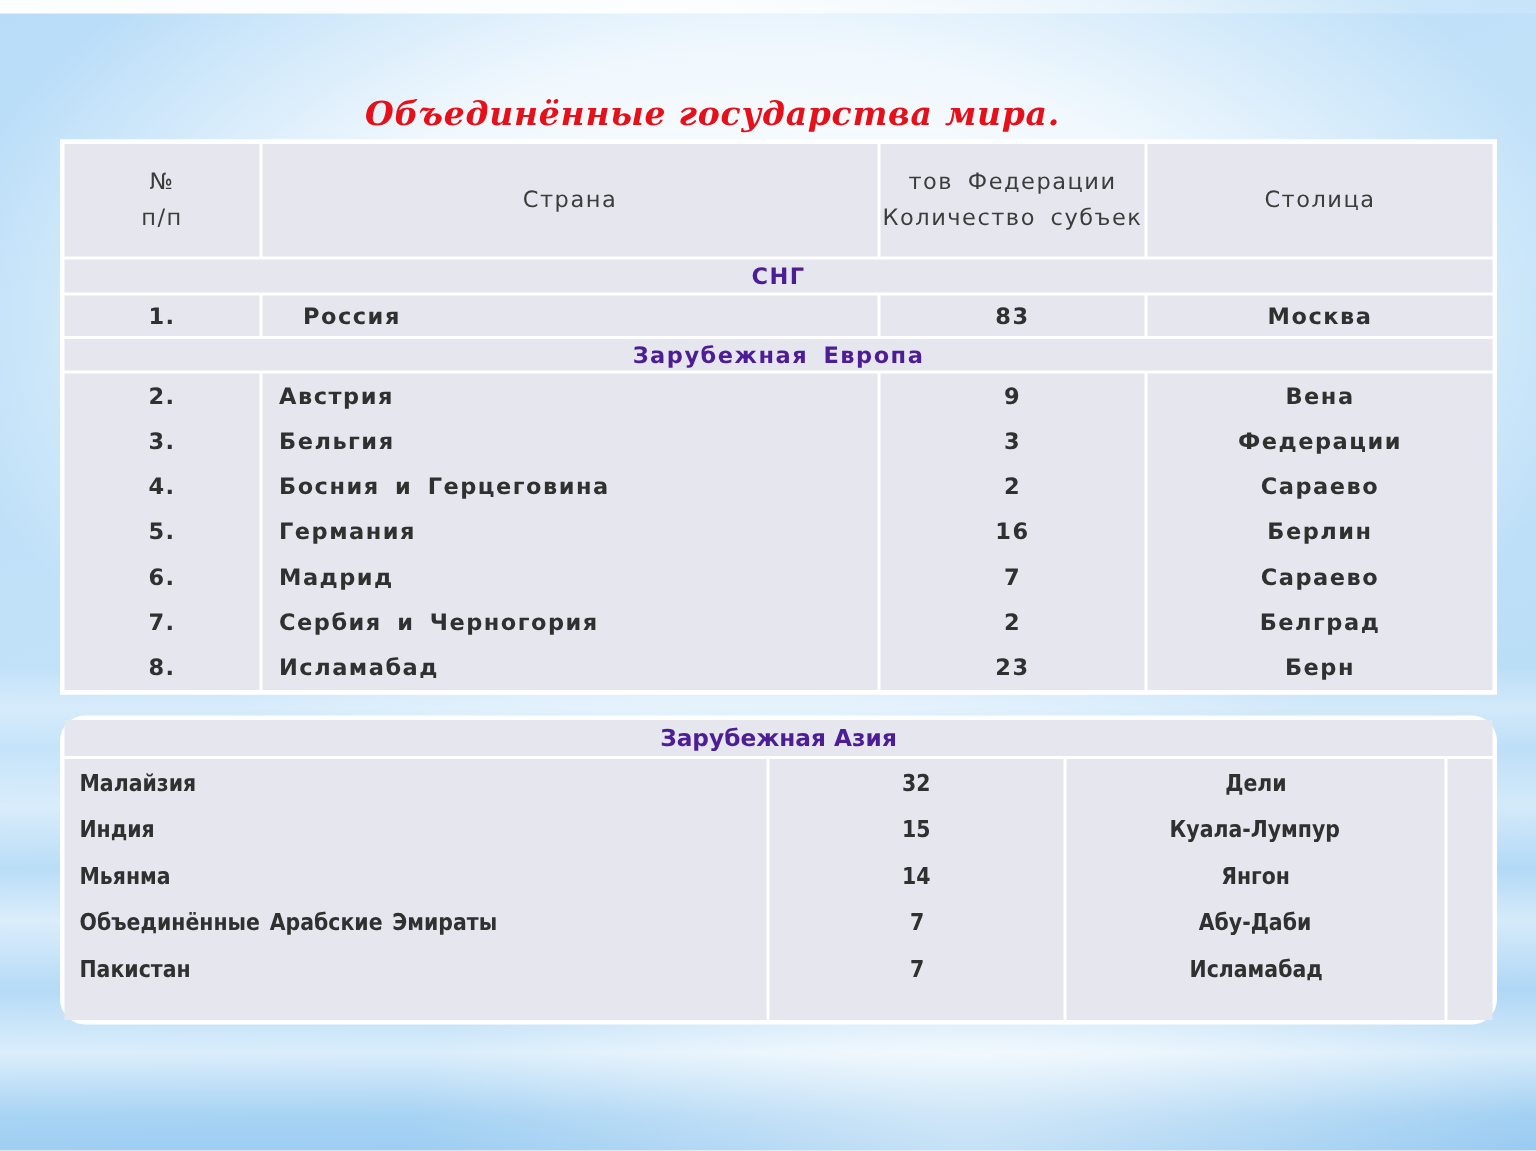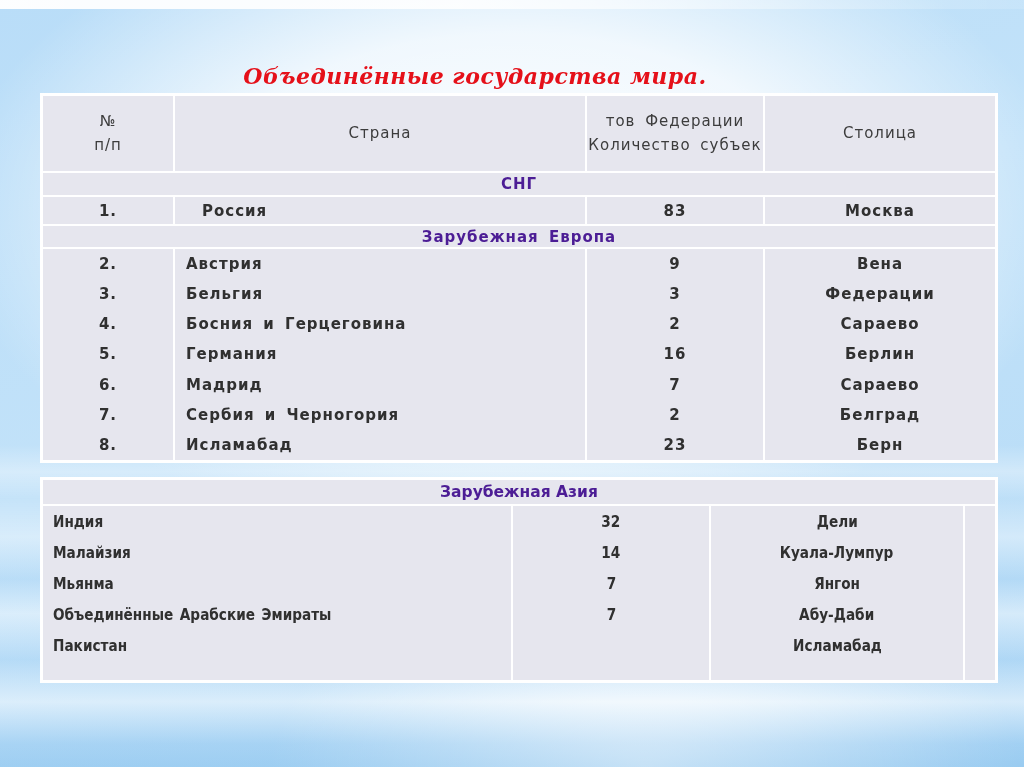--- a/index.html
+++ b/index.html
@@ -51,20 +51,21 @@
     top:93px;width:958px;height:370px;box-sizing:border-box;
     grid-template-columns:130px 410px 176px 230px;
     grid-template-rows:75px 22px 27px 21px 211px;
     font-size:15px;letter-spacing:1px;word-spacing:4px;
   }
   .t2{
     top:477px;width:958px;height:206px;box-sizing:border-box;
     grid-template-columns:468px 196px 252px 30px;
     grid-template-rows:24px 174px;
     font-size:15.5px;
+    border-radius:17px;
   }
   .cell{background:#e6e6ee;display:flex;align-items:center;justify-content:center;}
   .cell.left{justify-content:flex-start;}
   .hdr{font-weight:normal;color:#3c3c3c;flex-direction:column;line-height:1.55;text-align:center;}
   .data{font-weight:bold;}
   .section{grid-column:1 / -1;}
   .red{color:#4c1d95;font-weight:bold;}
   .block{flex-direction:column;align-items:stretch;justify-content:flex-start;font-weight:bold;}
   .t1 .block .line{height:30.14px;display:flex;align-items:center;justify-content:center;}
   .t1 .block.col-country .line{justify-content:flex-start;padding-left:11px;}
@@ -155,39 +156,42 @@
   </div>
 
   <div class="table t2">
 
     <div class="cell section">
       <span class="red">Зарубежная Азия</span>
     </div>
 
     <div class="cell block col-country">
       <div class="line">
+          <span class="cond from-left">Малайзия</span>
+        </div>
+      <div class="line">
           <span class="cond from-left">Индия</span>
         </div>
       <div class="line">
-          <span class="cond from-left">Малайзия</span>
-        </div>
-      <div class="line">
           <span class="cond from-left">Мьянма</span>
         </div>
       <div class="line">
           <span class="cond from-left">Объединённые Арабские Эмираты</span>
         </div>
       <div class="line">
           <span class="cond from-left">Пакистан</span>
         </div>
     </div>
 
     <div class="cell block">
       <div class="line">
           <span class="cond">32</span>
+        </div>
+      <div class="line">
+          <span class="cond">15</span>
         </div>
       <div class="line">
           <span class="cond">14</span>
         </div>
       <div class="line">
           <span class="cond">7</span>
         </div>
       <div class="line">
           <span class="cond">7</span>
         </div>

